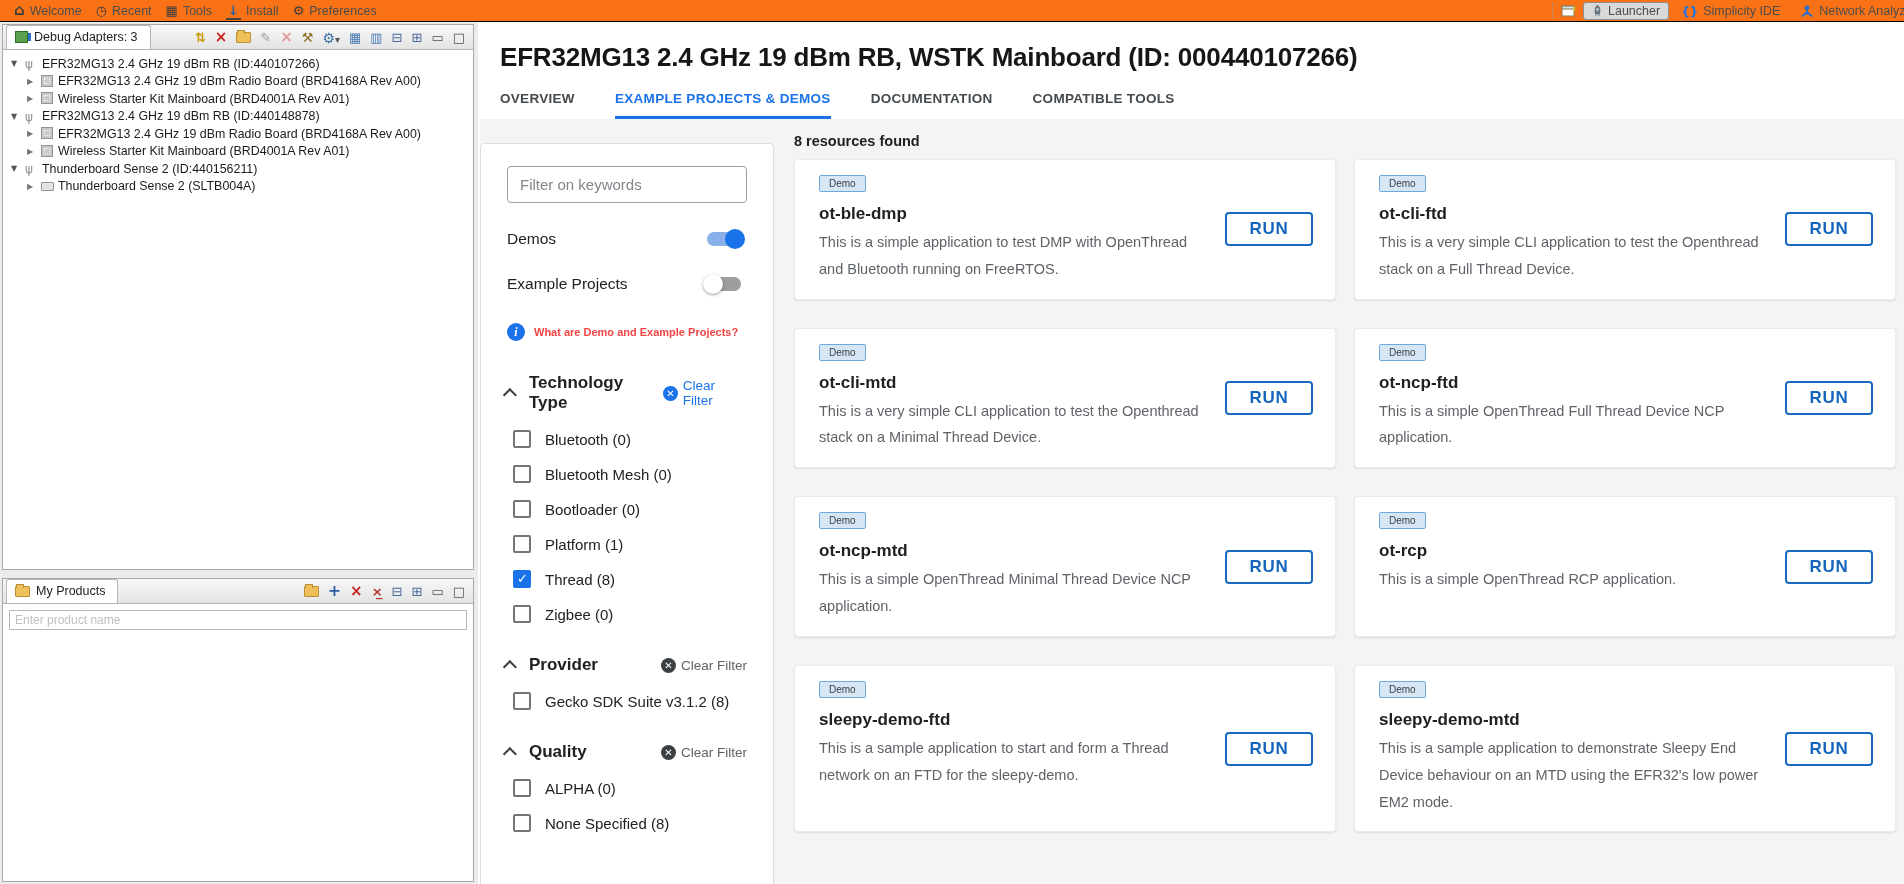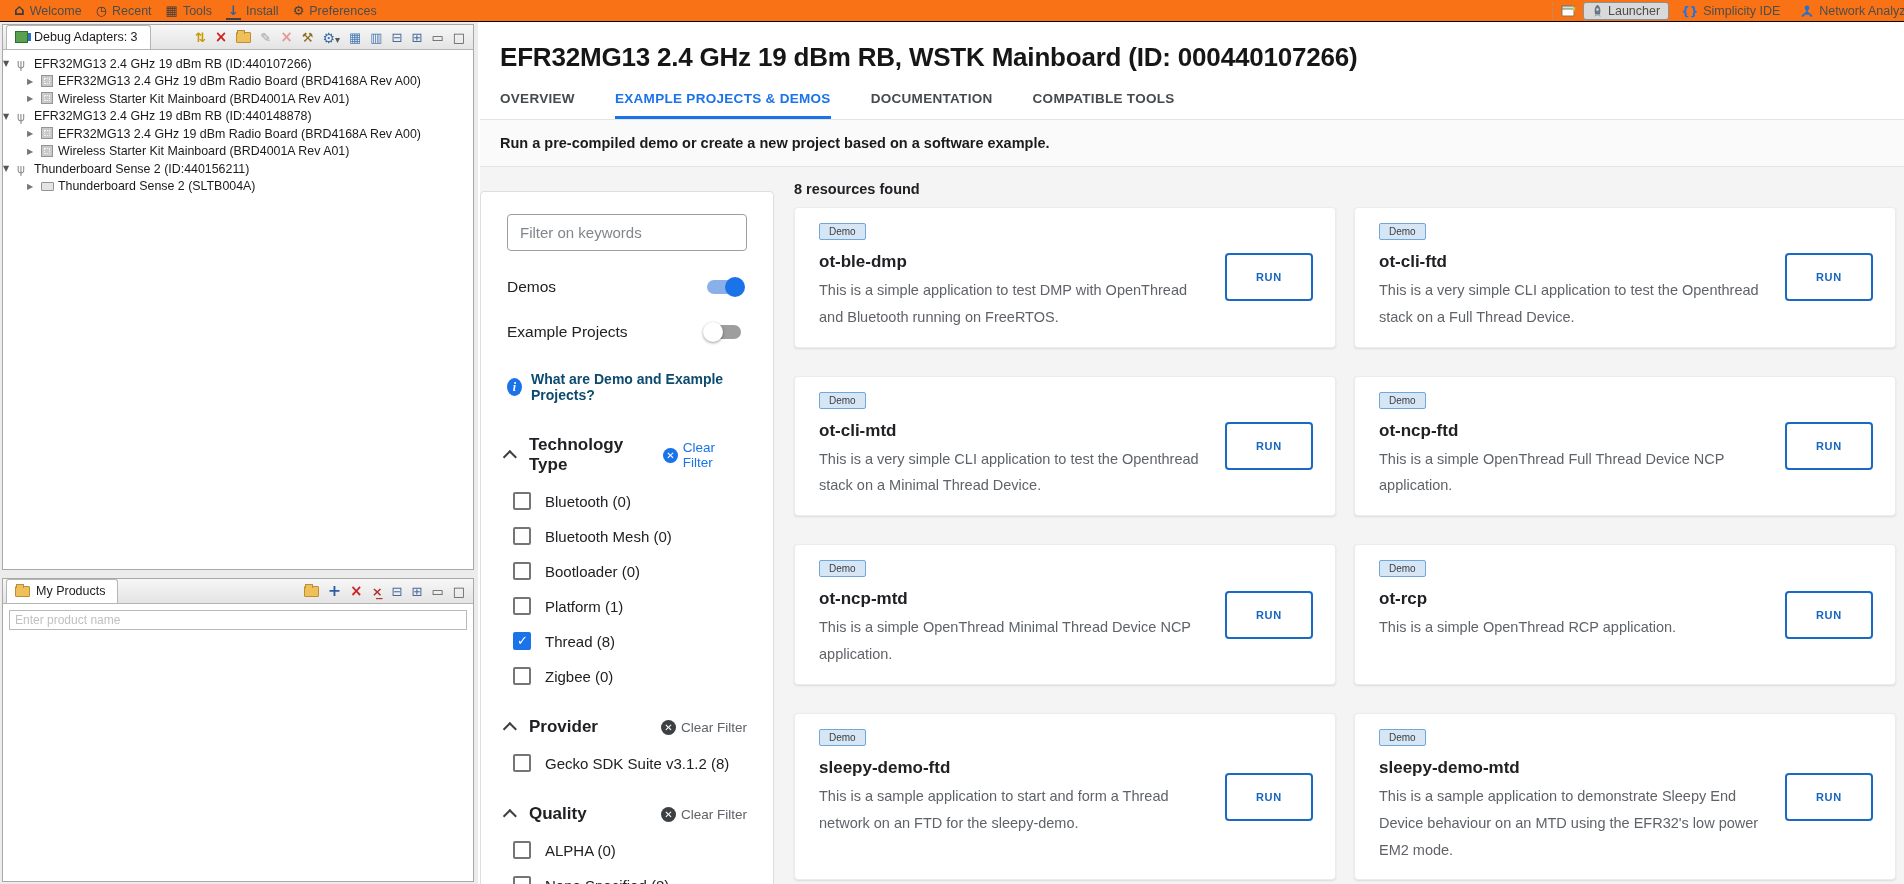--- a/index.html
+++ b/index.html
@@ -52,21 +52,21 @@
   .ic-table2::before { content:"▥"; color:#4a7ab5; }
   .ic-colla::before { content:"⊟"; color:#4a6a9b; }
   .ic-expa::before { content:"⊞"; color:#4a6a9b; }
   .ic-min::before { content:"▭"; color:#555; }
   .ic-max::before { content:"□"; color:#555; }
   .ic-add::before { content:"+"; color:#2a5fa5; font-weight:bold; font-size:16px; }
   .ic-delred::before { content:"×"; color:#c22; font-weight:bold; font-size:15px; }
   .ic-xdoc::before { content:"×̲"; color:#b3302c; font-weight:bold; }
 
   .tree { padding-top:5px; font-size:12.4px; color:#1a1a1a; }
-  .trow { display:flex; align-items:center; height:17.5px; white-space:nowrap; overflow:hidden; padding-left:0; }
+  .trow { display:flex; align-items:center; height:17.5px; white-space:nowrap; overflow:hidden; padding-left:8px; }
   .trow.lvl1 { padding-left:24px; }
   .arrow { width:14px; font-family:"DejaVu Sans",sans-serif; font-size:8px; color:#555; flex:0 0 14px; }
   .arrow.down::before { content:"▼"; }
   .arrow.right::before { content:"▶"; color:#777; }
   .ticon { flex:0 0 17px; font-family:"DejaVu Sans",sans-serif; }
   .ticon.usb::before { content:"ψ"; color:#8f8f8f; font-size:12px; }
   .ticon .chip { display:inline-block; width:12px; height:12px; background:#c9c9c9; border:1px solid #949494; position:relative; top:1px; }
   .ticon .chip::after { content:""; position:absolute; inset:2px; border:1px dotted #f4f4f4; }
   .ticon .module { display:inline-block; width:13px; height:9px; background:#e4e4e4; border:1px solid #949494; border-radius:1px; }
 
@@ -96,21 +96,21 @@
   .toggle-label { font-size:15.5px; color:#202124; }
   .switch { width:34px; height:14px; border-radius:7px; position:relative; margin-right:6px; }
   .switch.on { background:#8ab0ea; }
   .switch.on .knob { position:absolute; right:-4px; top:-3px; width:20px; height:20px; border-radius:50%; background:#1a73e8; }
   .switch.off { background:#9e9e9e; }
   .switch.off .knob { position:absolute; left:-4px; top:-3px; width:20px; height:20px; border-radius:50%; background:#fff;
                       box-shadow:0 1px 3px rgba(0,0,0,.4); }
   .info-row { display:flex; align-items:center; gap:9px; margin-top:30px; cursor:pointer; }
   .info-i { width:18px; height:18px; border-radius:50%; background:#1a73e8; color:#fff; font-size:12px; font-weight:bold;
             display:flex; align-items:center; justify-content:center; font-family:"Liberation Serif",serif; font-style:italic; }
-  .info-text { font-size:14px; font-weight:bold; color:#0c4a6e; }
+  .info-text { font-size:11px; font-weight:bold; color:#ef4444; }
   .fsection { margin-top:32px; display:flex; align-items:center; }
   .chev { width:10px; height:10px; border-left:2px solid #3c4043; border-top:2px solid #3c4043;
           transform:rotate(45deg) translateY(3px); margin-right:12px; flex:0 0 10px; }
   .fsec-title { font-size:17px; font-weight:bold; color:#202124; }
   .clear { margin-left:auto; display:flex; align-items:center; gap:5px; cursor:pointer; }
   .clear-x { width:15px; height:15px; border-radius:50%; color:#fff; font-size:10px; font-weight:bold;
              display:flex; align-items:center; justify-content:center; }
   .clear.on  .clear-x { background:#1a73e8; }
   .clear.off .clear-x { background:#3c4043; }
   .clear-t { font-size:13.5px; font-weight:normal; }
@@ -126,22 +126,22 @@
   
   .results { flex:1; padding:14px 8px 0 20px; overflow:hidden; }
   .rcount { font-size:14.5px; font-weight:bold; color:#202124; margin-bottom:10px; }
   .cardgrid { display:grid; grid-template-columns:1fr 1fr; column-gap:18px; row-gap:28px; }
   .card { background:#fff; border-radius:4px; border:1px solid #ececec; box-shadow:0 1px 2px rgba(0,0,0,.10);
           position:relative; padding:13px 128px 16px 24px; min-height:113px; }
   .badge { display:inline-block; font-size:10px; color:#3c4043; background:#d7e6f5; border:1px solid #6fa8dc;
            border-radius:2px; padding:2px 9px; }
   .ctitle { font-size:17px; font-weight:bold; color:#202124; margin:12px 0 5px; }
   .cdesc { font-size:14.5px; color:#5f6368; line-height:1.85; }
-  .runbtn { position:absolute; right:22px; top:50%; transform:translateY(-50%); width:88px; height:48px;
-            background:#fff; border:2px solid #1b6ac1; border-radius:4px; color:#1766bd; font-size:11px;
+  .runbtn { position:absolute; right:22px; top:50%; transform:translateY(-50%); width:88px; height:34px;
+            background:#fff; border:2px solid #1b6ac1; border-radius:4px; color:#1766bd; font-size:17px;
             font-weight:bold; letter-spacing:0.8px; font-family:"Liberation Sans",sans-serif; cursor:pointer; }
 
   svg { display:block; }
 </style>
 </head>
 <body>
 
 <div class="topbar">
   <div class="tb-item">
     <span class="tb-icon i-home"></span>
@@ -287,21 +287,20 @@
 <div class="main">
   <div class="mhead">
     <div class="mtitle">EFR32MG13 2.4 GHz 19 dBm RB, WSTK Mainboard (ID: 000440107266)</div>
     <div class="tabs">
       <div class="tab">OVERVIEW</div>
       <div class="tab active">EXAMPLE PROJECTS &amp; DEMOS</div>
       <div class="tab">DOCUMENTATION</div>
       <div class="tab">COMPATIBLE TOOLS</div>
     </div>
   </div>
-  <div class="substrip">Run a pre-compiled demo or create a new project based on a software example.</div>
 
   <div class="content">
 
     <div class="filter-card">
       <input class="kw-input" placeholder="Filter on keywords" style="">
 
       <div class="toggle-row">
         <span class="toggle-label">Demos</span>
         <span class="switch on">
             <span class="knob"></span>

